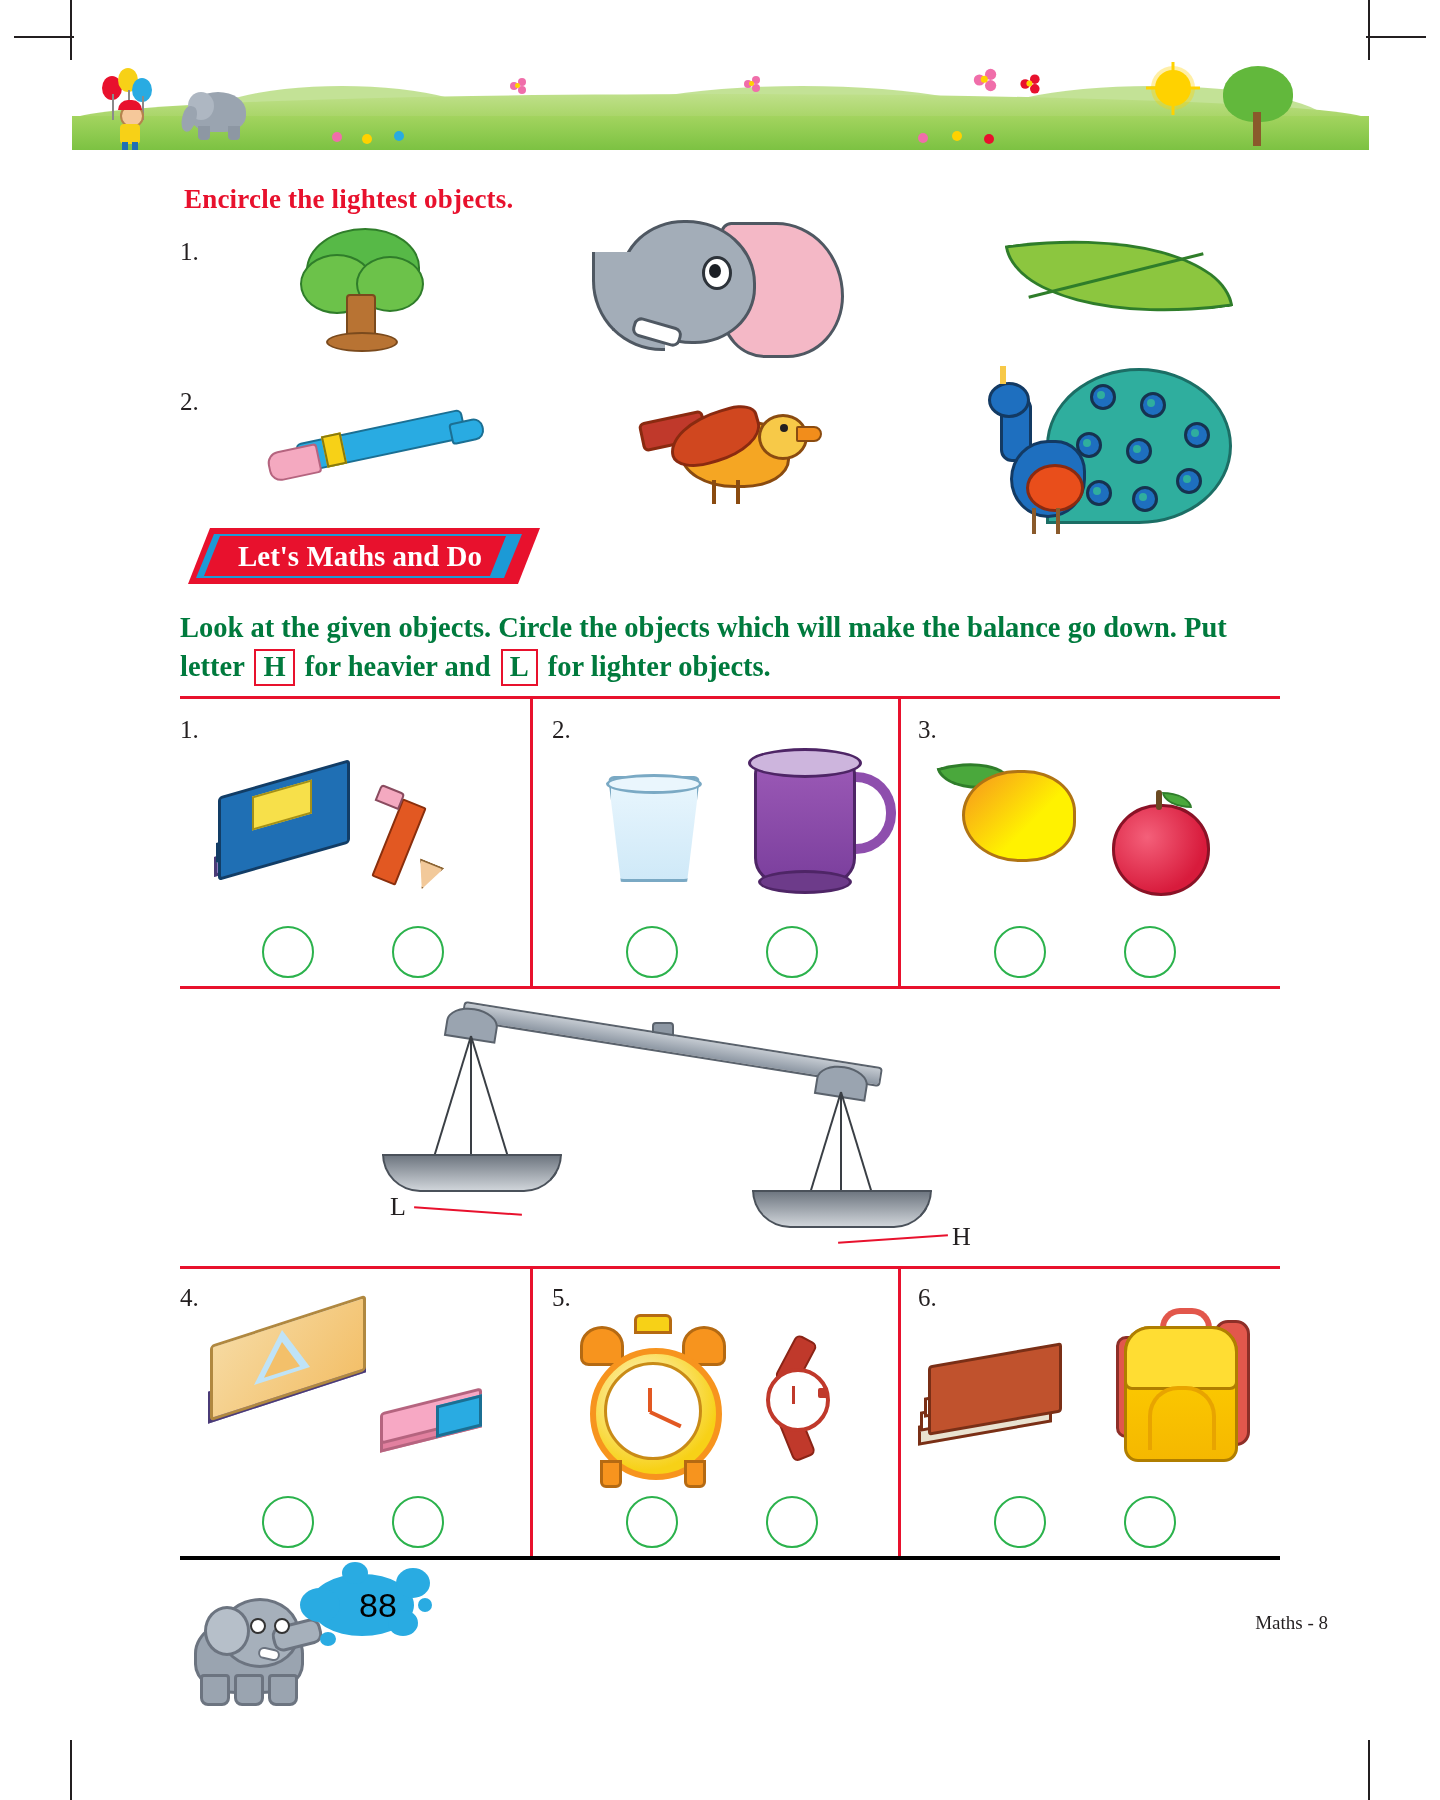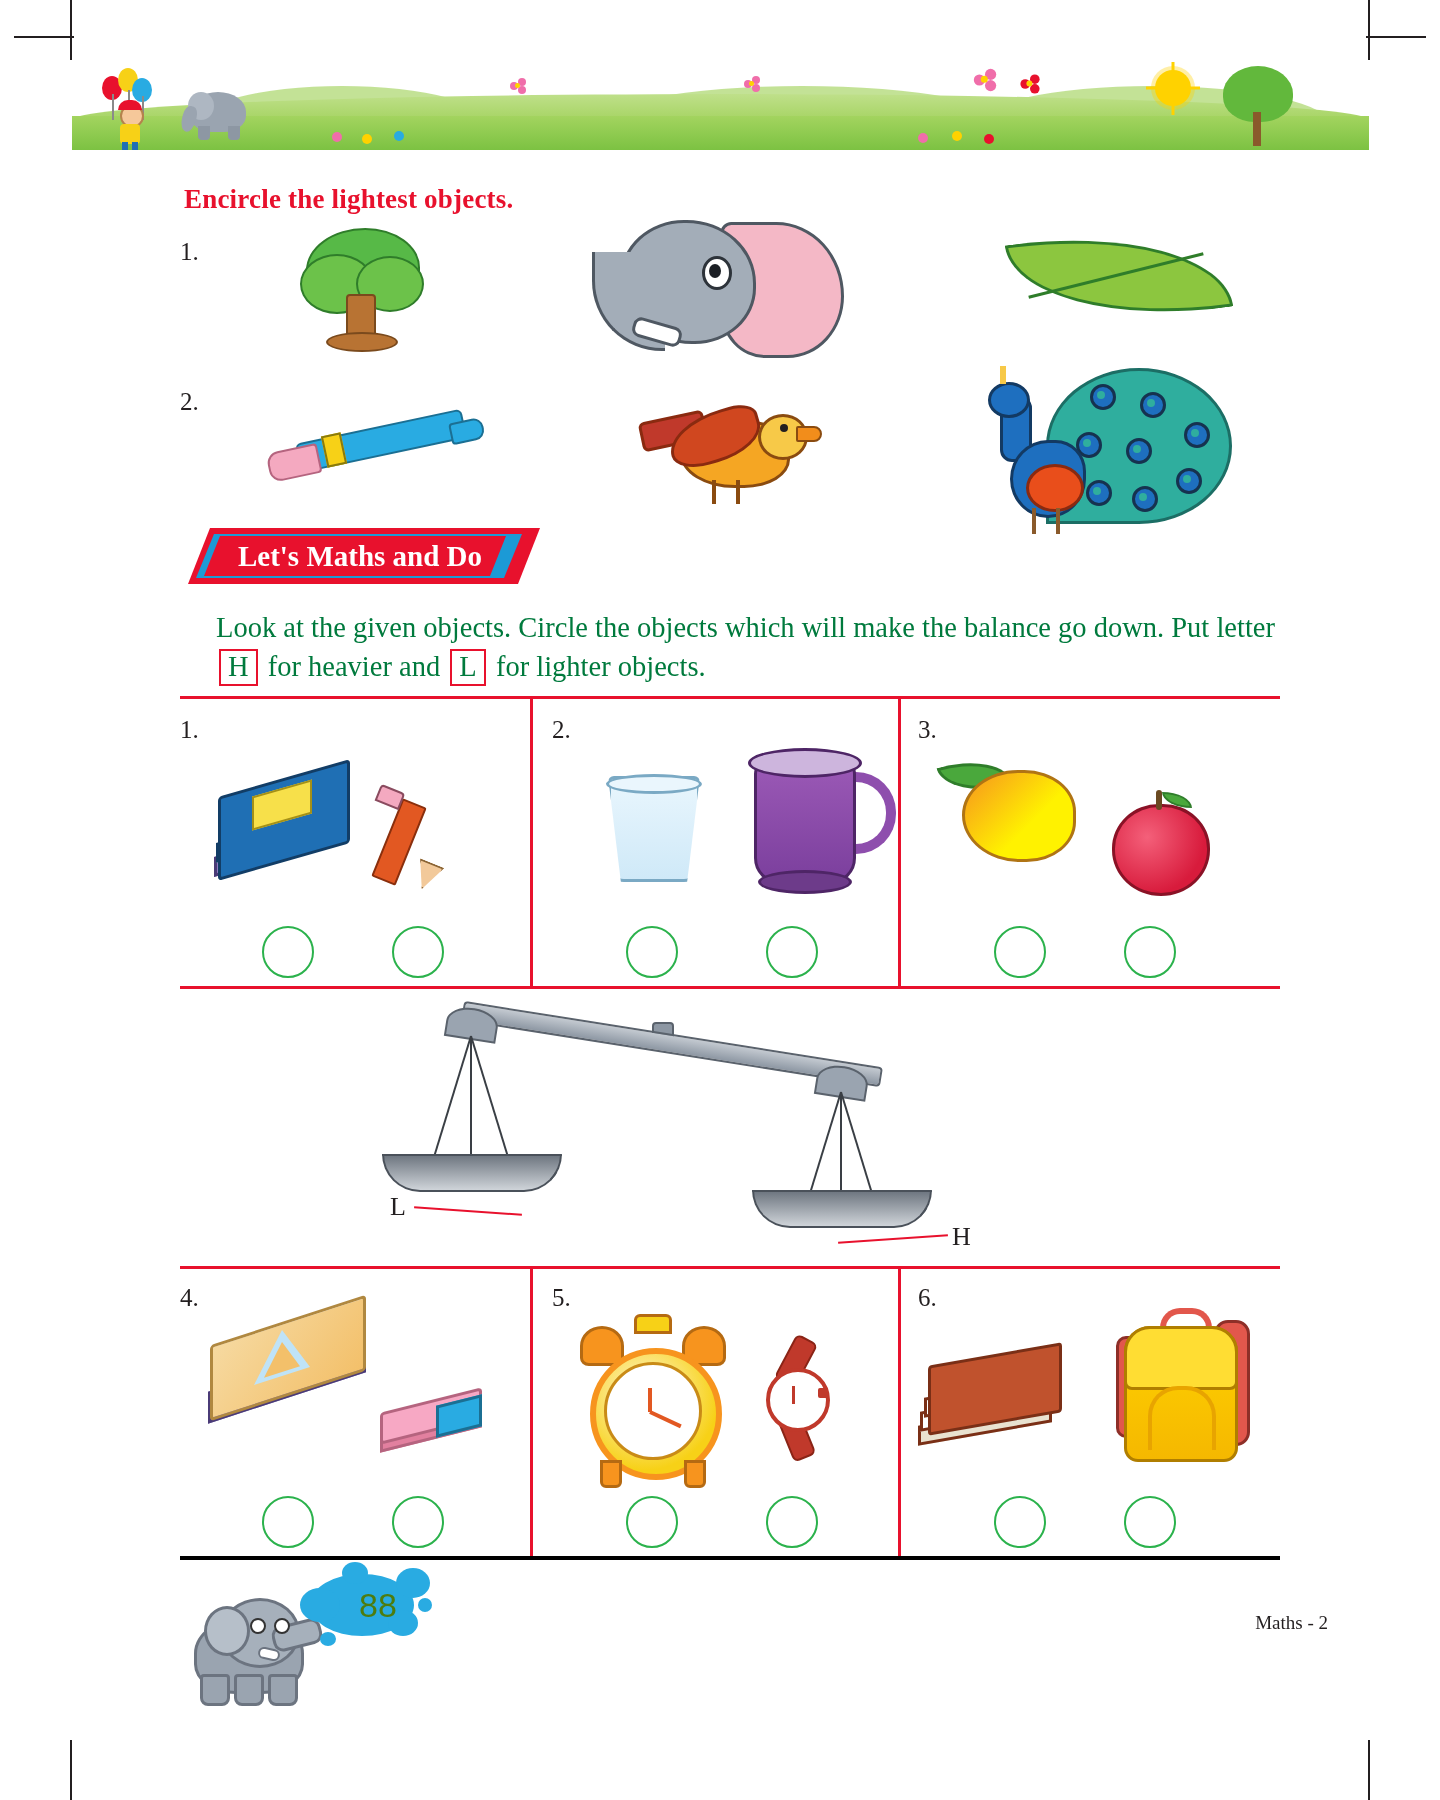--- a/index.html
+++ b/index.html
@@ -151,24 +151,23 @@
     padding-right: 8px;
     box-sizing: border-box;
   }
 
   .green-instr {
     position: absolute;
     left: 180px;
     top: 608px;
     width: 1095px;
     color: #007a3d;
-    font-weight: normal;
+    font-weight: bold;
     font-size: 28.5px;
     line-height: 1.38;
-    margin-left: 36px;
   }
   .boxletter {
     display: inline-block;
     border: 2px solid #e8112d;
     padding: 0px 7px 1px 7px;
     margin: 0 3px;
     line-height: 1.1;
     color: #007a3d;
   }
 
@@ -201,21 +200,21 @@
   }
   .splash-blob {
     position: absolute;
     background: #29abe2;
     border-radius: 50%;
   }
   .page-number {
     position: absolute;
     left: 0; top: 0; width: 140px; height: 86px;
     display: flex; align-items: center; justify-content: center;
-    color: #4d7c0f; font-size: 34px; font-family: "Liberation Sans", sans-serif;
+    color: #000000; font-size: 34px; font-family: "Liberation Sans", sans-serif;
     padding-left: 16px; box-sizing: border-box;
   }
   .footer-label {
     position: absolute;
     right: 112px; top: 1612px;
     font-size: 19px; color: #231f20;
     font-family: "Liberation Serif", serif;
   }
 
   .elephant-foot {
@@ -789,15 +788,15 @@
     <div class="splash-blob" style="left:10px; top:12px; width:104px; height:62px;"></div>
     <div class="splash-blob" style="left:0px; top:26px; width:40px; height:34px;"></div>
     <div class="splash-blob" style="left:96px; top:6px; width:34px; height:30px;"></div>
     <div class="splash-blob" style="left:88px; top:48px; width:30px; height:26px;"></div>
     <div class="splash-blob" style="left:42px; top:0px; width:26px; height:22px;"></div>
     <div class="splash-blob" style="left:118px; top:36px; width:14px; height:14px;"></div>
     <div class="splash-blob" style="left:20px; top:70px; width:16px; height:14px;"></div>
     <div class="page-number">88</div>
   </div>
 
-  <div class="footer-label">Maths - 2</div>
+  <div class="footer-label">Maths - 8</div>
 
 </div>
 
 </body></html>

